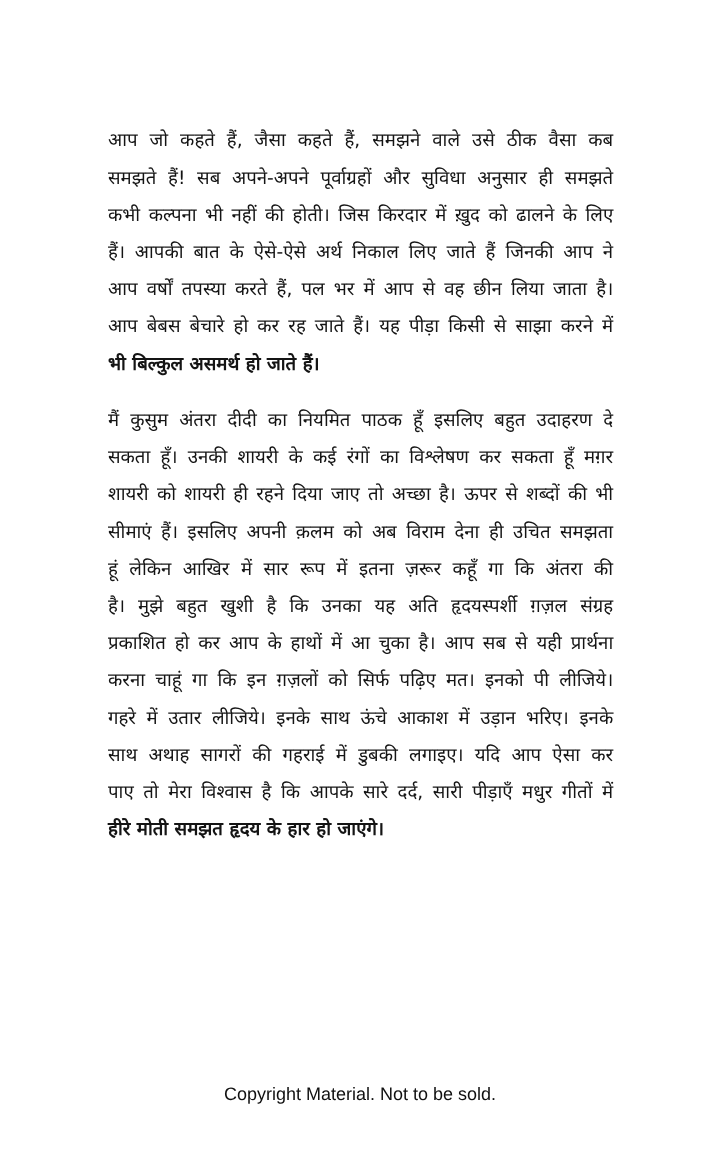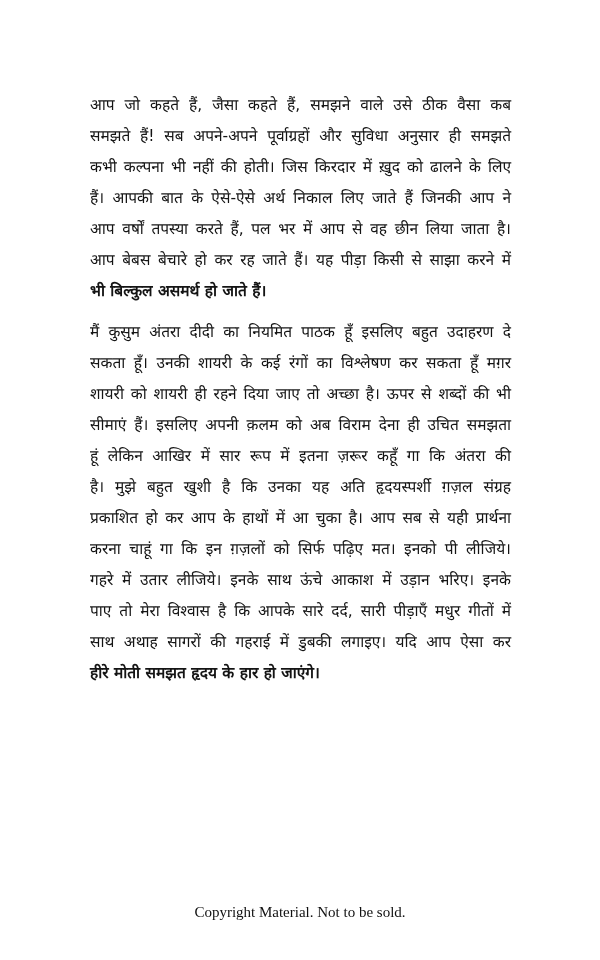--- a/index.html
+++ b/index.html
@@ -22,41 +22,41 @@
   .body-text {
     position: absolute;
     left: 90px;
     top: 86px;
     width: 421px;
     font-family: "DejaVu Sans", sans-serif;
     font-size: 15.5px;
     color: #141414;
   }
   .para {
-    margin: 4px 0 10px 0;
+    margin: 16px 0 10px 0;
   }
   .line {
     display: block;
     height: 31px;
     line-height: 31px;
     white-space: nowrap;
     text-align: justify;
     text-align-last: justify;
   }
   .line.last {
     text-align-last: left;
     font-weight: bold;
   }
   .footer {
     position: absolute;
     left: 0;
     width: 600px;
     top: 904px;
     text-align: center;
-    font-family: Liberation Serif, serif;
+    font-family: Liberation Sans, sans-serif;
     font-size: 15px;
     color: #111111;
   }
 </style>
 </head>
 <body>
 
 <div class="page">
   <div class="body-text">
     <p class="para">
@@ -71,20 +71,20 @@
     <p class="para">
       <span class="line">मैं कुसुम अंतरा दीदी का नियमित पाठक हूँ इसलिए बहुत उदाहरण दे</span>
       <span class="line">सकता हूँ। उनकी शायरी के कई रंगों का विश्लेषण कर सकता हूँ मग़र</span>
       <span class="line">शायरी को शायरी ही रहने दिया जाए तो अच्छा है। ऊपर से शब्दों की भी</span>
       <span class="line">सीमाएं हैं। इसलिए अपनी क़लम को अब विराम देना ही उचित समझता</span>
       <span class="line">हूं लेकिन आखिर में सार रूप में इतना ज़रूर कहूँ गा कि अंतरा की</span>
       <span class="line">है। मुझे बहुत खुशी है कि उनका यह अति हृदयस्पर्शी ग़ज़ल संग्रह</span>
       <span class="line">प्रकाशित हो कर आप के हाथों में आ चुका है। आप सब से यही प्रार्थना</span>
       <span class="line">करना चाहूं गा कि इन ग़ज़लों को सिर्फ पढ़िए मत। इनको पी लीजिये।</span>
       <span class="line">गहरे में उतार लीजिये। इनके साथ ऊंचे आकाश में उड़ान भरिए। इनके</span>
+      <span class="line">साथ अथाह सागरों की गहराई में डुबकी लगाइए। यदि आप ऐसा कर</span>
       <span class="line">पाए तो मेरा विश्वास है कि आपके सारे दर्द, सारी पीड़ाएँ मधुर गीतों में</span>
-      <span class="line">साथ अथाह सागरों की गहराई में डुबकी लगाइए। यदि आप ऐसा कर</span>
       <span class="line last">हीरे मोती समझत हृदय के हार हो जाएंगे।</span>
     </p>
   </div>
 
   <div class="footer">Copyright Material. Not to be sold.</div>
 </div>
 
 </body></html>

